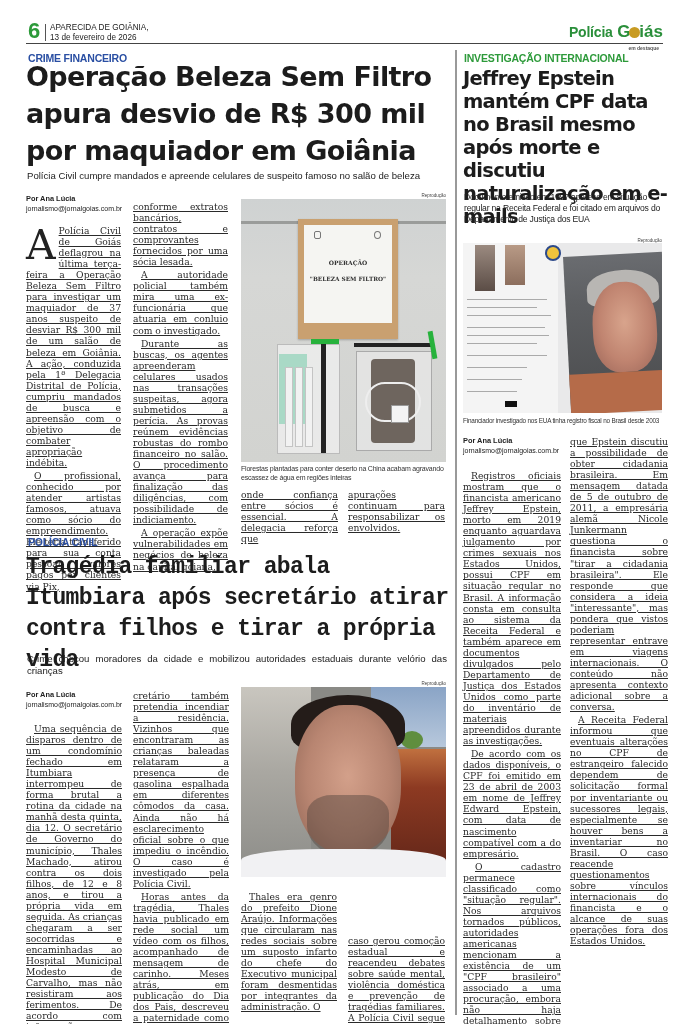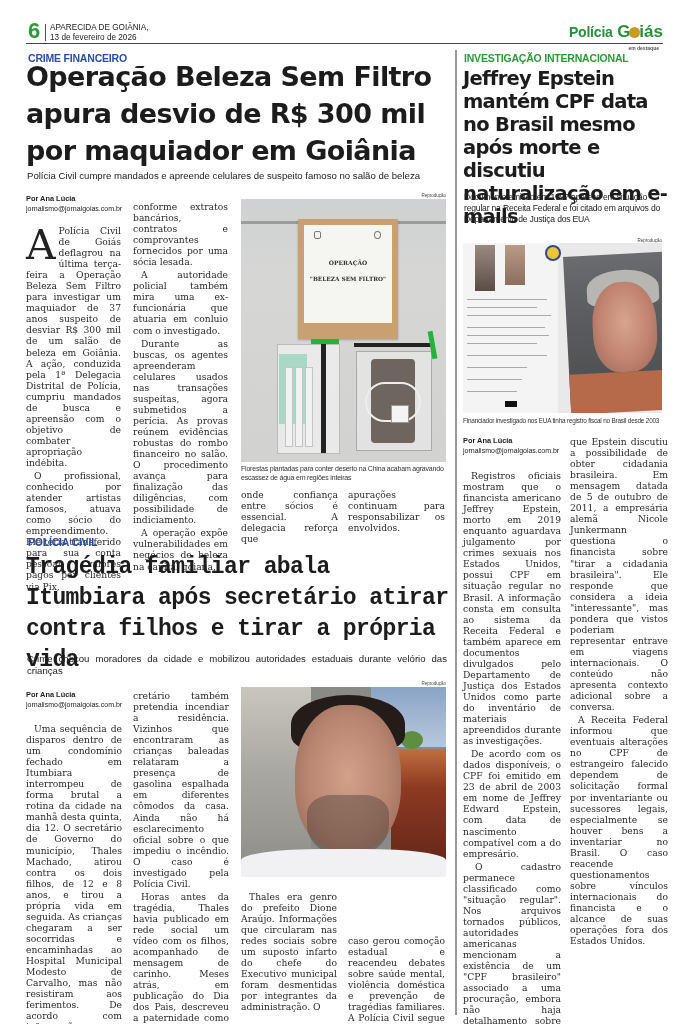--- a/index.html
+++ b/index.html
@@ -23,21 +23,21 @@
   .kicker { position: absolute; font-family: "Liberation Sans", sans-serif; font-weight: bold; font-size: 10.5px; letter-spacing: -0.2px; }
   .kicker.blue { color: #2a4fa3; }
   .kicker.green { color: #2d9a3a; }
 
   .headline { position: absolute; font-family: "DejaVu Sans", sans-serif; font-weight: bold; color: #1c1c1c; letter-spacing: -0.6px; }
   .dek { position: absolute; font-family: "Liberation Sans", sans-serif; color: #222; }
 
   .byline { position: absolute; font-family: "Liberation Sans", sans-serif; font-size: 7px; line-height: 10px; color: #222; }
   .byline b { font-weight: bold; font-size: 7.4px; margin-top: 34px; }
 
-  .col { position: absolute; font-family: "DejaVu Serif", serif; font-size: 9.2px; line-height: 11.05px; color: #2a2a2a; text-align: justify; hyphens: manual; }
+  .col { position: absolute; font-family: "DejaVu Serif", serif; font-size: 9.2px; line-height: 11.05px; color: #2a2a2a; text-align: justify; hyphens: manual; text-decoration: underline; }
   .col p { text-indent: 8px; }
   .col p + p { margin-top: 2px; }
   .dropcap { float: left; font-family: "DejaVu Serif", serif; font-size: 41px; line-height: 34px; margin: 3px 3px 0 0; color: #222; }
   .noindent { text-indent: 0 !important; }
 
   .credit { position: absolute; font-family: "Liberation Sans", sans-serif; font-size: 4.5px; color: #444; text-align: right; }
   .caption { position: absolute; font-family: "Liberation Sans", sans-serif; font-size: 7px; line-height: 9px; color: #333; letter-spacing: -0.2px; }
 
   .photo { position: absolute; overflow: hidden; }
 

